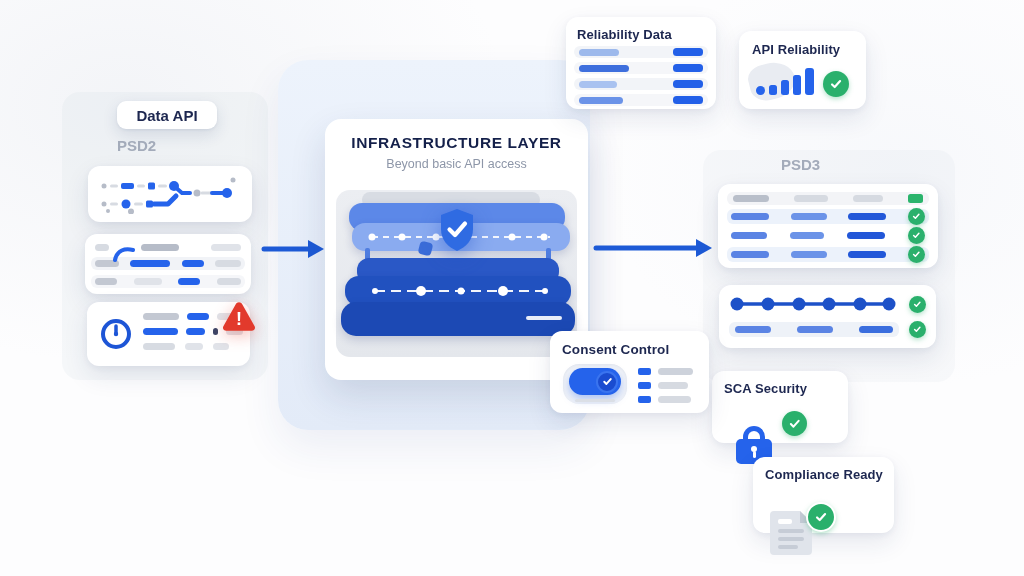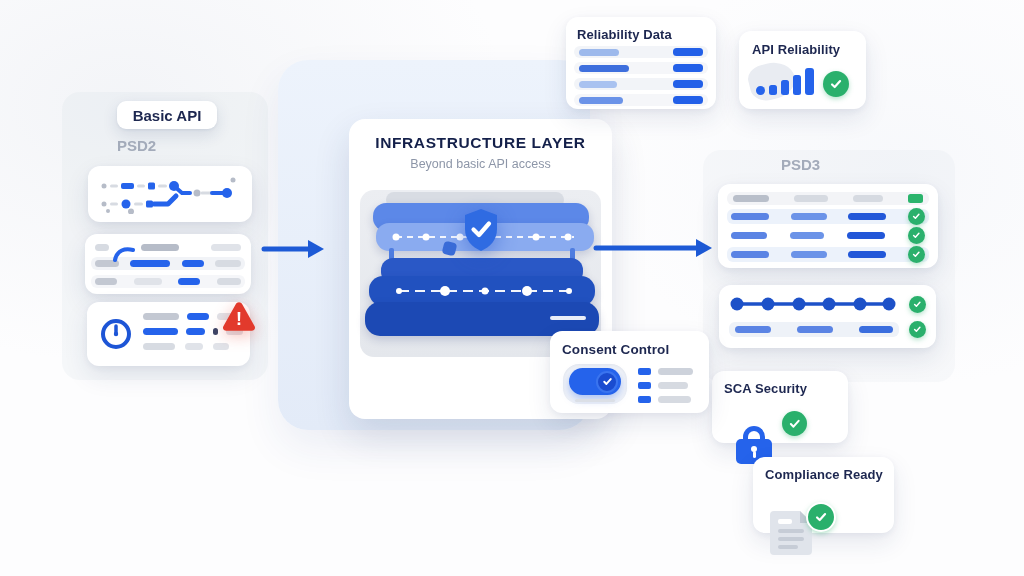--- a/index.html
+++ b/index.html
@@ -36,21 +36,21 @@
     font-size:14.5px;font-weight:800;color:#fff;box-shadow:0 8px 18px rgba(36,96,224,.30);
   }
   
   .bar{display:inline-block;border-radius:3.5px;height:7px;}
   .row{display:flex;align-items:center;}
   
   .chk{border-radius:50%;background:#2ab06c;display:flex;align-items:center;justify-content:center;flex:0 0 auto;
        box-shadow:0 2px 5px rgba(42,176,108,.35);}
   .chk svg{width:62%;height:62%;}
   
-  .center-card{position:absolute;left:349px;top:119px;width:263px;height:300px;background:#fff;border-radius:16px;
+  .center-card{position:absolute;left:325px;top:119px;width:263px;height:261px;background:#fff;border-radius:16px;
     box-shadow:0 16px 36px rgba(28,48,100,.14);}
   .c-title{margin-top:15px;text-align:center;font-size:15.5px;font-weight:800;color:#14204a;letter-spacing:.6px;}
   .c-sub{margin-top:5px;text-align:center;font-size:12.5px;color:#8d96a8;}
   .illus{position:absolute;left:11px;top:71px;width:241px;height:167px;border-radius:14px;
     background:linear-gradient(180deg,#eceef2,#e4e7ec);}
   .layer{position:absolute;box-shadow:0 4px 10px rgba(20,40,110,.18);}
   
   .strip{border-radius:6px;}
   
   .tg-outer{position:absolute;background:#f2f4f8;border-radius:16px;box-shadow:inset 0 1px 3px rgba(28,48,100,.08);}
@@ -80,21 +80,21 @@
 <body>
 
 <div class="stage">
 
   <div class="soft-panel" style="left:62px;top:92px;width:206px;height:288px;"></div>
   <div class="soft-panel" style="left:703px;top:150px;width:252px;height:232px;background:rgba(196,205,220,.10);"></div>
 
   <div class="big-panel"></div>
 
   <div class="white-pill" style="left:117px;top:101px;width:100px;height:28px;">
-    <span>Basic API</span>
+    <span>Data API</span>
   </div>
   <div class="era abs" style="left:117px;top:137px;width:100px;">PSD2</div>
 
   <div class="card" style="left:88px;top:166px;width:164px;height:56px;">
     <svg class="abs" style="left:12px;top:8px;" width="140" height="40" viewBox="0 0 140 40">
       <circle cx="4" cy="12" r="2.5" fill="#b6bcc8"></circle>
       <rect x="10" y="10.5" width="8" height="3" rx="1.5" fill="#d7dbe2"></rect>
       <rect x="21" y="9" width="13" height="6" rx="2" fill="#2563eb"></rect>
       <rect x="37" y="10.5" width="8" height="3" rx="1.5" fill="#d7dbe2"></rect>
       <rect x="48" y="8.5" width="7" height="7" rx="1.5" fill="#2563eb"></rect>

